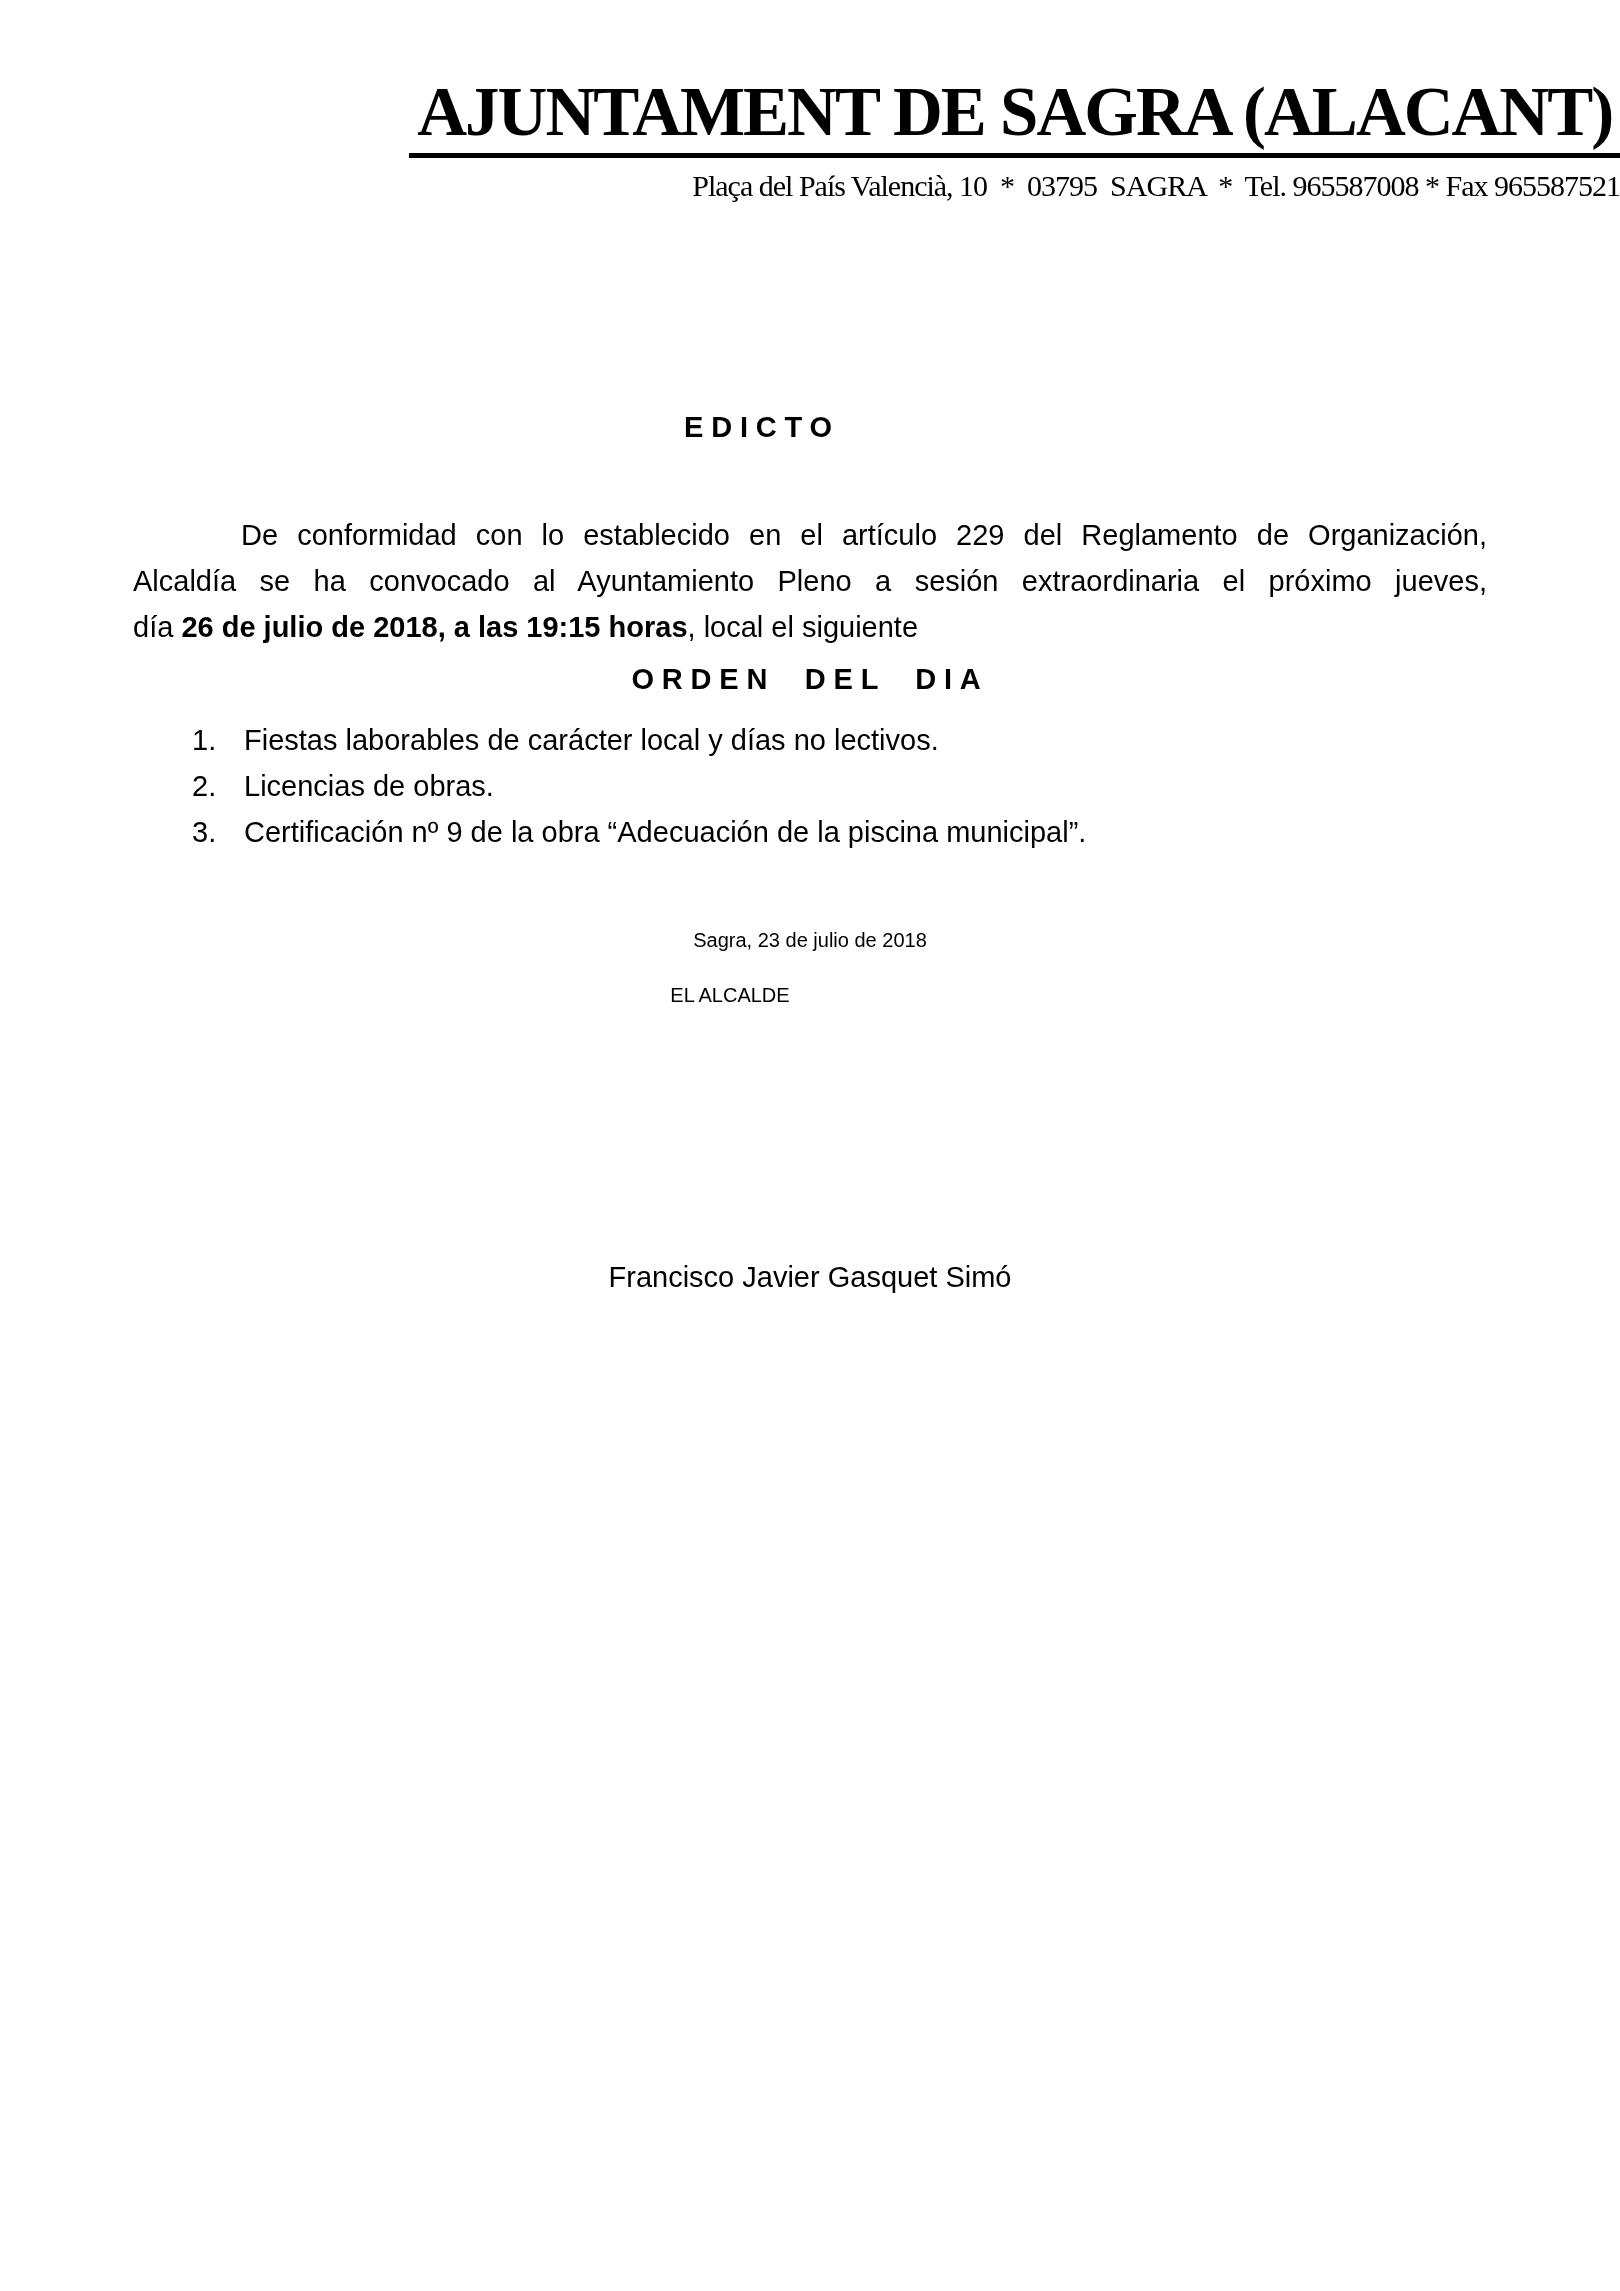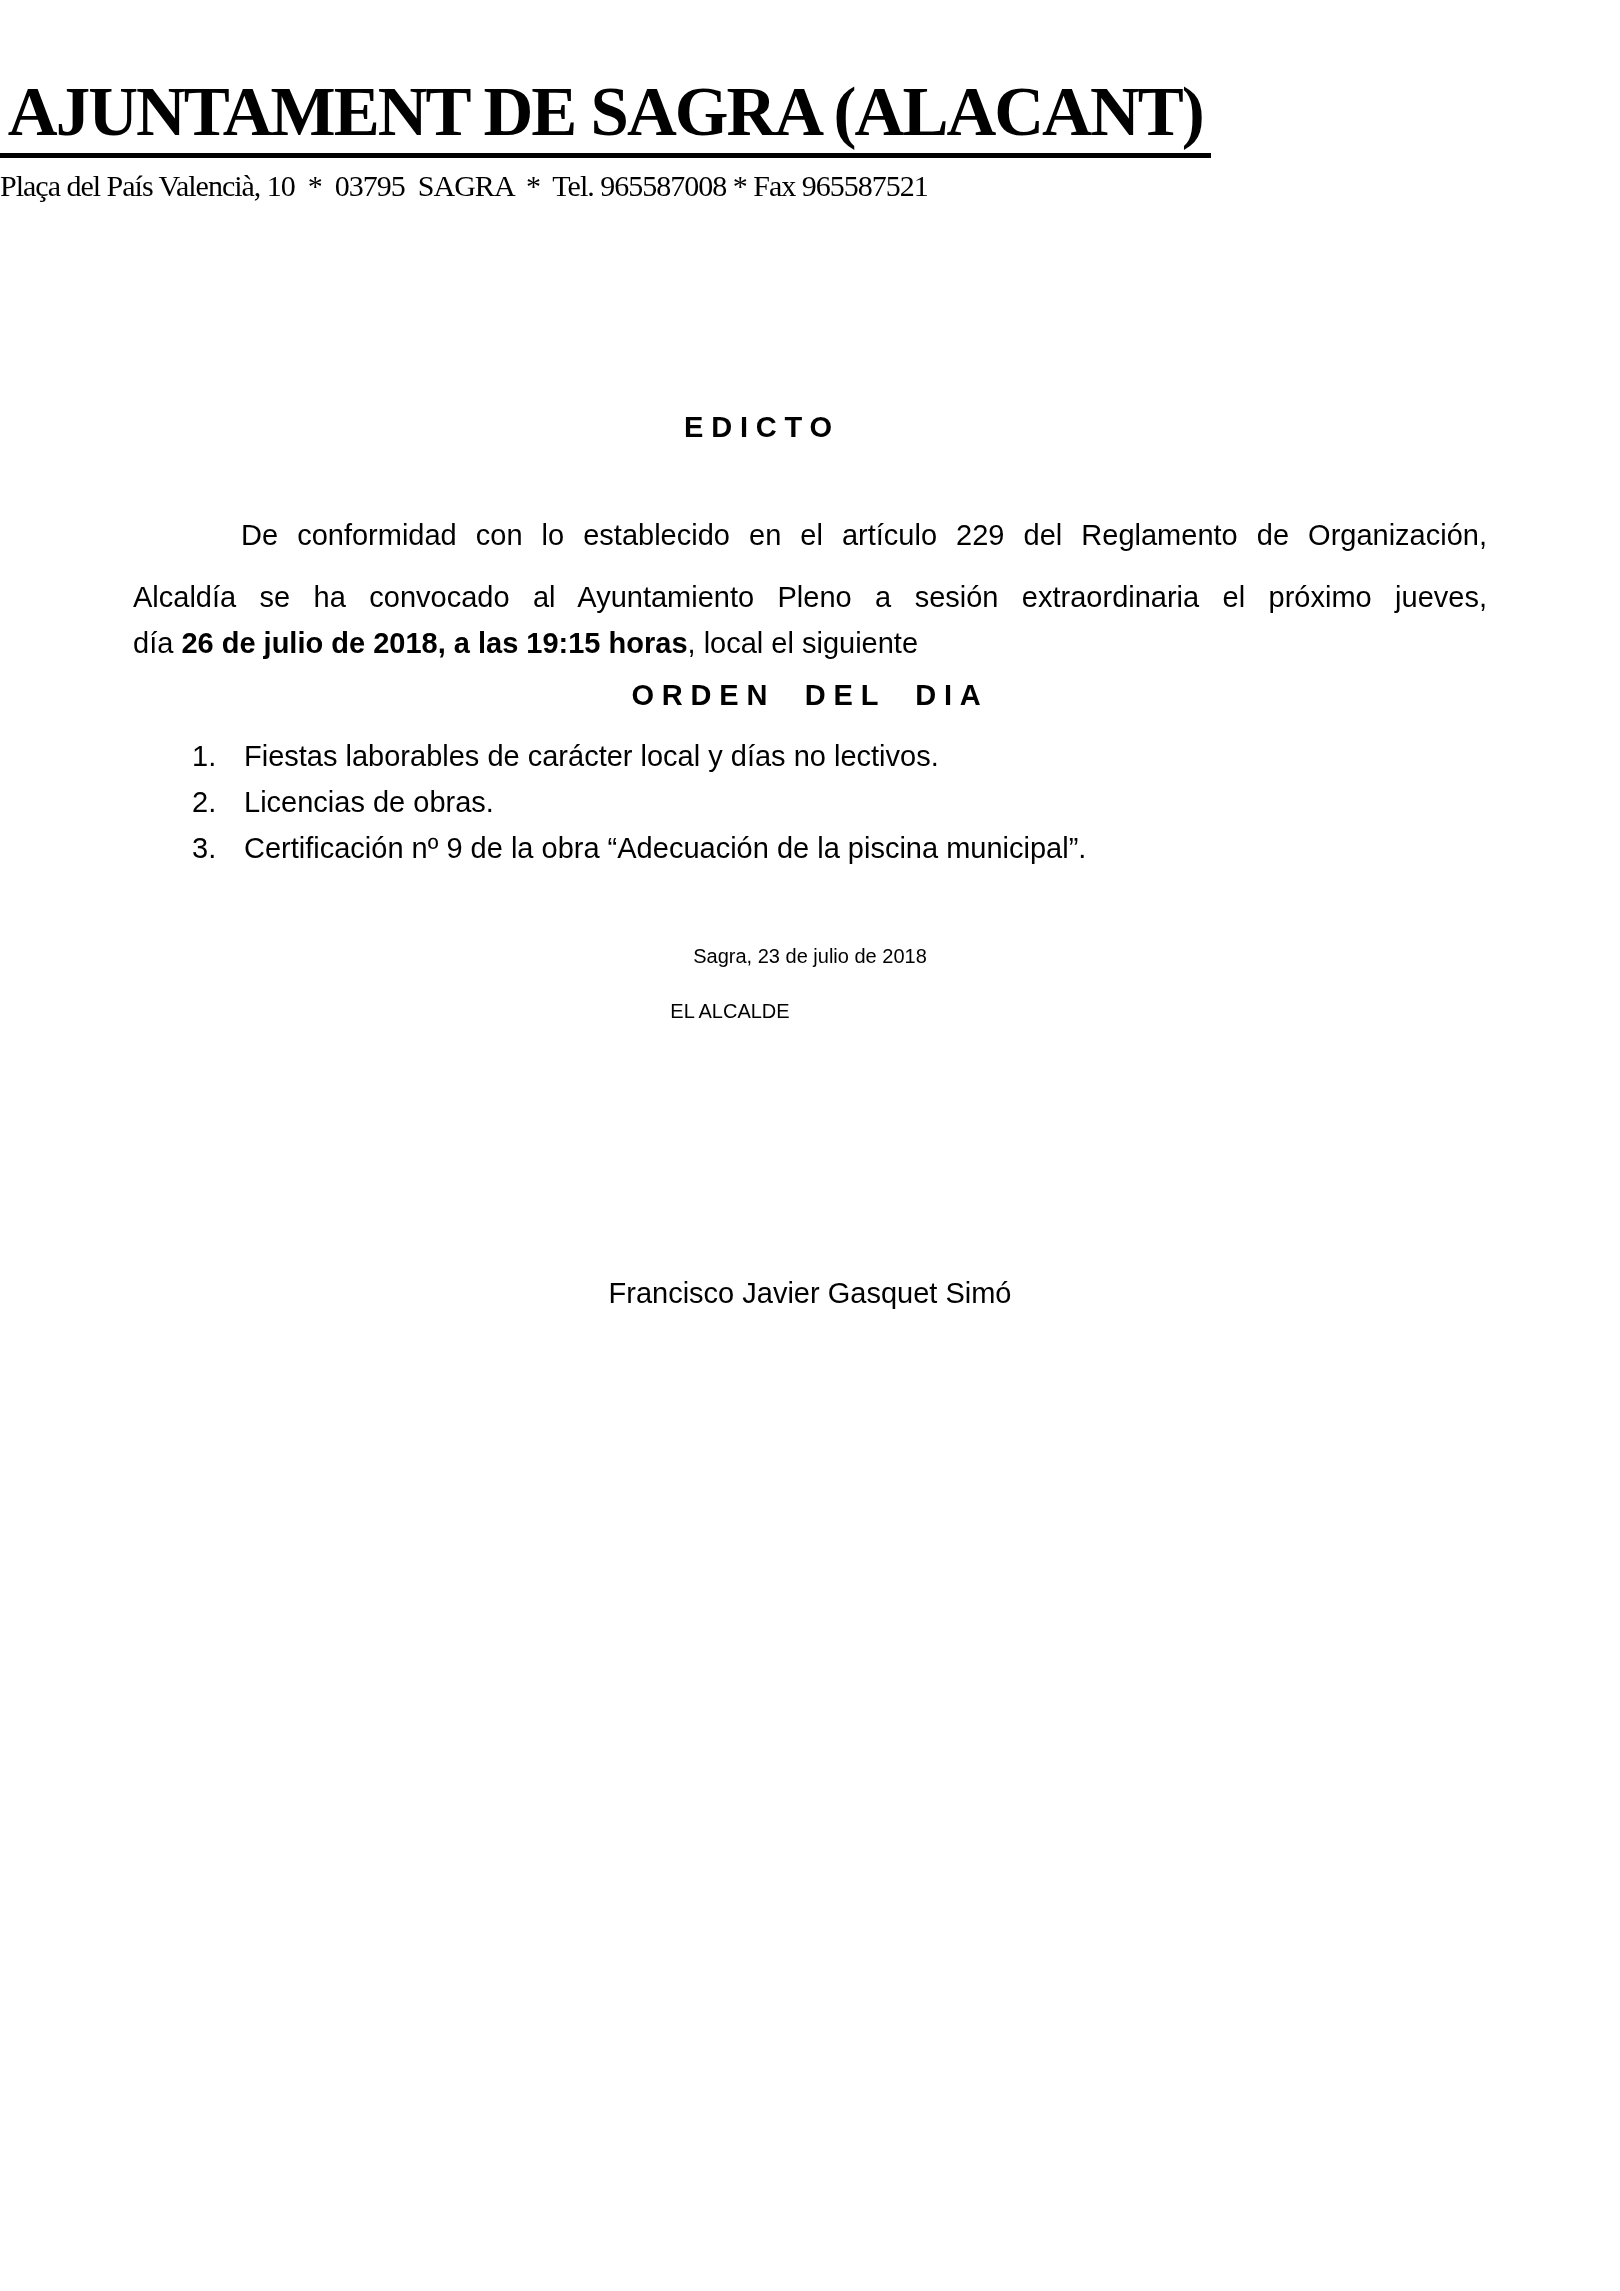--- a/index.html
+++ b/index.html
@@ -13,21 +13,21 @@
     height: 2292px;
     margin: 0 auto;
     background: #ffffff;
     color: #000000;
     overflow: hidden;
     font-family: "Liberation Sans", sans-serif;
   }
   
   .header {
     padding-top: 71px;
-    text-align: left;
+    text-align: right;
   }
   .title {
     display: inline-block;
     font-family: "Liberation Serif", serif;
     font-weight: bold;
     font-size: 69px;
     line-height: 82px;
     letter-spacing: -2px;
     border-bottom: 5.9px solid #000;
     padding: 0 7.8px 0 7.8px;
@@ -55,21 +55,20 @@
   }
   
   .intro {
     margin: 62px 133px 0 133px;
     font-size: 29px;
     line-height: 46px;
   }
   .jline {
     text-align: justify;
     text-align-last: justify;
-    margin-top: 16px;
   }
   .jline.indent { text-indent: 108px; }
   .jline-last {
     text-align: left;
   }
   .bold { font-weight: bold; }
   
   .orden {
     margin-top: 6px;
     text-align: center;

